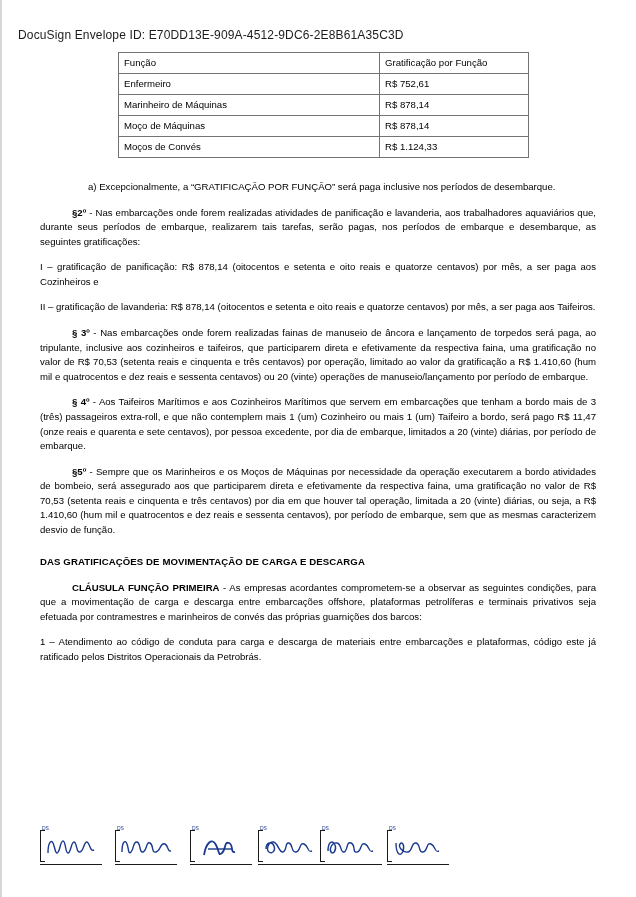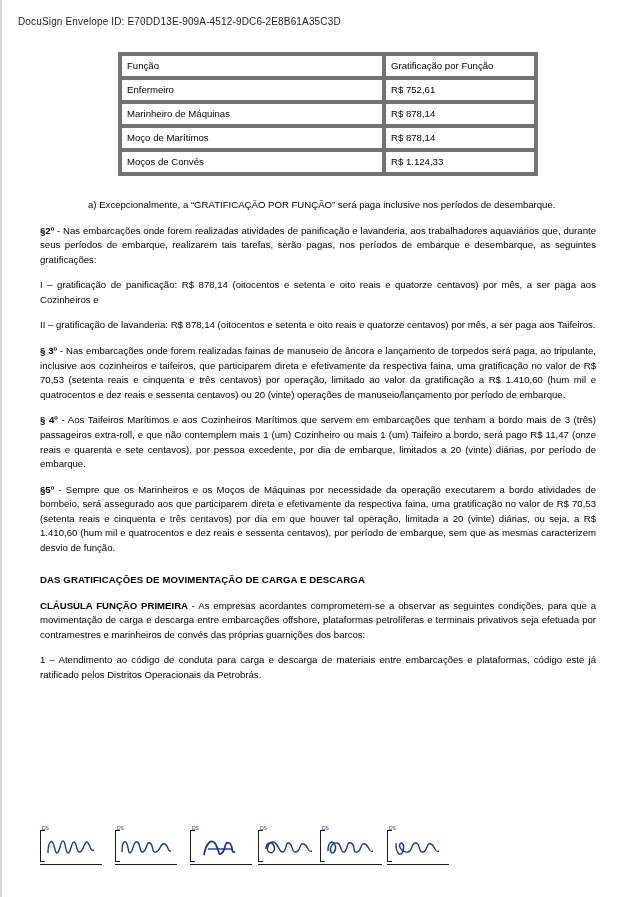--- a/index.html
+++ b/index.html
@@ -13,41 +13,41 @@
   .page {
     position: relative;
     width: 636px;
     height: 897px;
     background: #ffffff;
     overflow: hidden;
     box-sizing: border-box;
   }
   .envelope-id {
     position: absolute;
-    top: 16px;
+    top: 28px;
     left: 18px;
-    font-size: 10px;
+    font-size: 12px;
     color: #1c1c1c;
     letter-spacing: 0.15px;
     white-space: nowrap;
   }
   .content {
     position: absolute;
     top: 52px;
     left: 40px;
     width: 556px;
   }
   table.grat {
     border-collapse: collapse;
     margin-left: 78px;
     width: 388px;
     table-layout: fixed;
   }
   table.grat td {
-    border: 4px solid #737373;
+    border: 1px solid #737373;
     font-size: 9.6px;
     padding: 3px 5px 3px 5px;
     color: #000000;
     line-height: 1.15;
     height: 14px;
   }
   table.grat td.c1 { width: 250px; }
   table.grat td.c2 { width: 138px; }
 
   p.body {
@@ -55,21 +55,21 @@
     line-height: 1.52;
     color: #000000;
     text-align: justify;
     margin: 0 0 11px 0;
   }
   p.first {
     margin-top: 22px;
     margin-left: 48px;
   }
   .tight { margin-bottom: 3px; }
-  b { font-weight: bold; }
+  b { font-weight: bold; margin-left: 32px; }
   .center-head {
     font-size: 9.6px;
     font-weight: bold;
     text-align: left;
     margin: 18px 0 14px 0;
     color: #000000;
     letter-spacing: 0.1px;
   }
   .sig-row {
     position: absolute;
@@ -139,21 +139,21 @@
       </tr>
       <tr>
         <td class="c1">Enfermeiro</td>
         <td class="c2">R$ 752,61</td>
       </tr>
       <tr>
         <td class="c1">Marinheiro de Máquinas</td>
         <td class="c2">R$ 878,14</td>
       </tr>
       <tr>
-        <td class="c1">Moço de Marítimos</td>
+        <td class="c1">Moço de Máquinas</td>
         <td class="c2">R$ 878,14</td>
       </tr>
       <tr>
         <td class="c1">Moços de Convés</td>
         <td class="c2">R$ 1.124,33</td>
       </tr>
     </tbody>
       </table>
 
     <p class="body first">a) Excepcionalmente, a “GRATIFICAÇÃO POR FUNÇÃO” será paga inclusive nos períodos de desembarque.</p>

